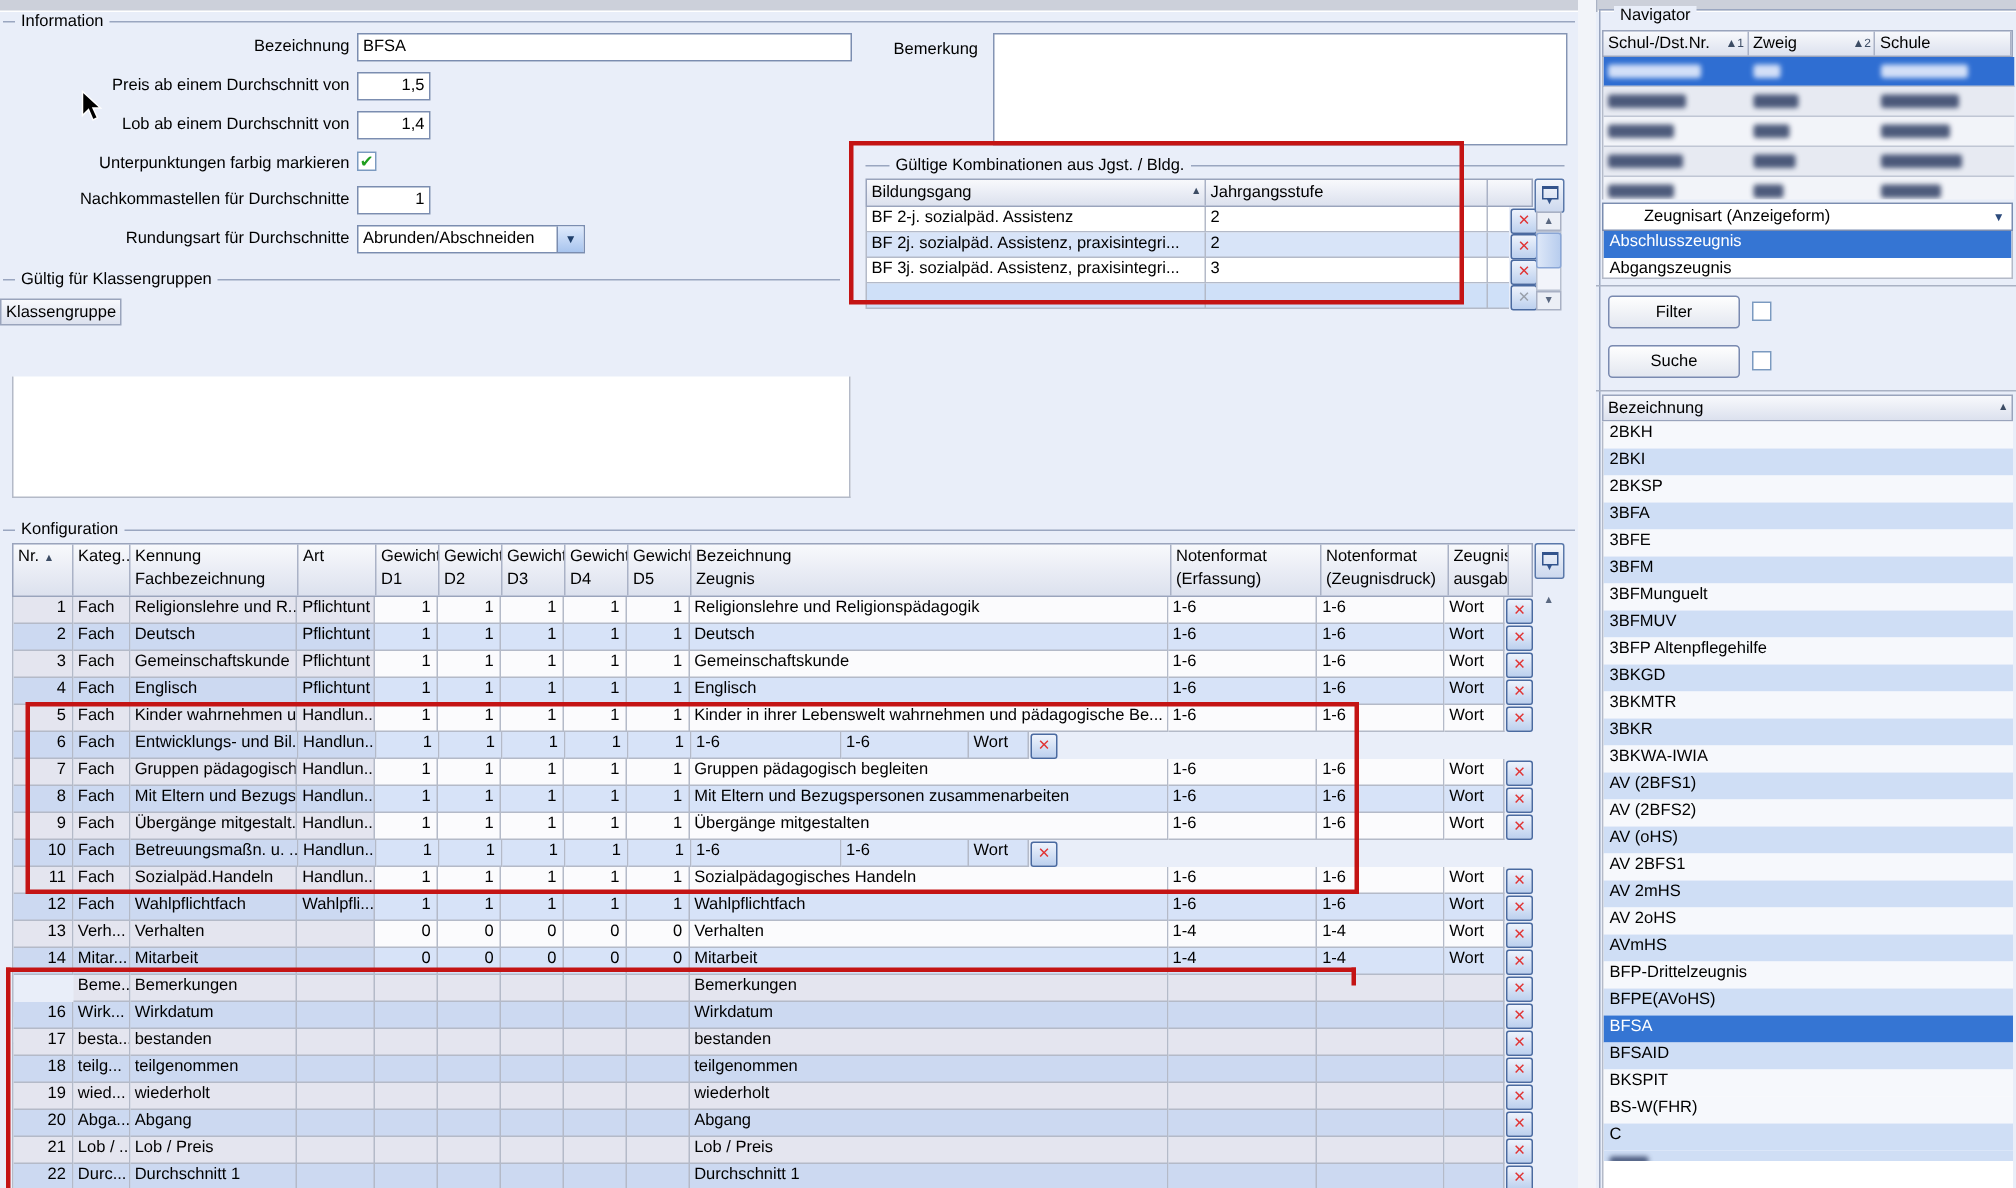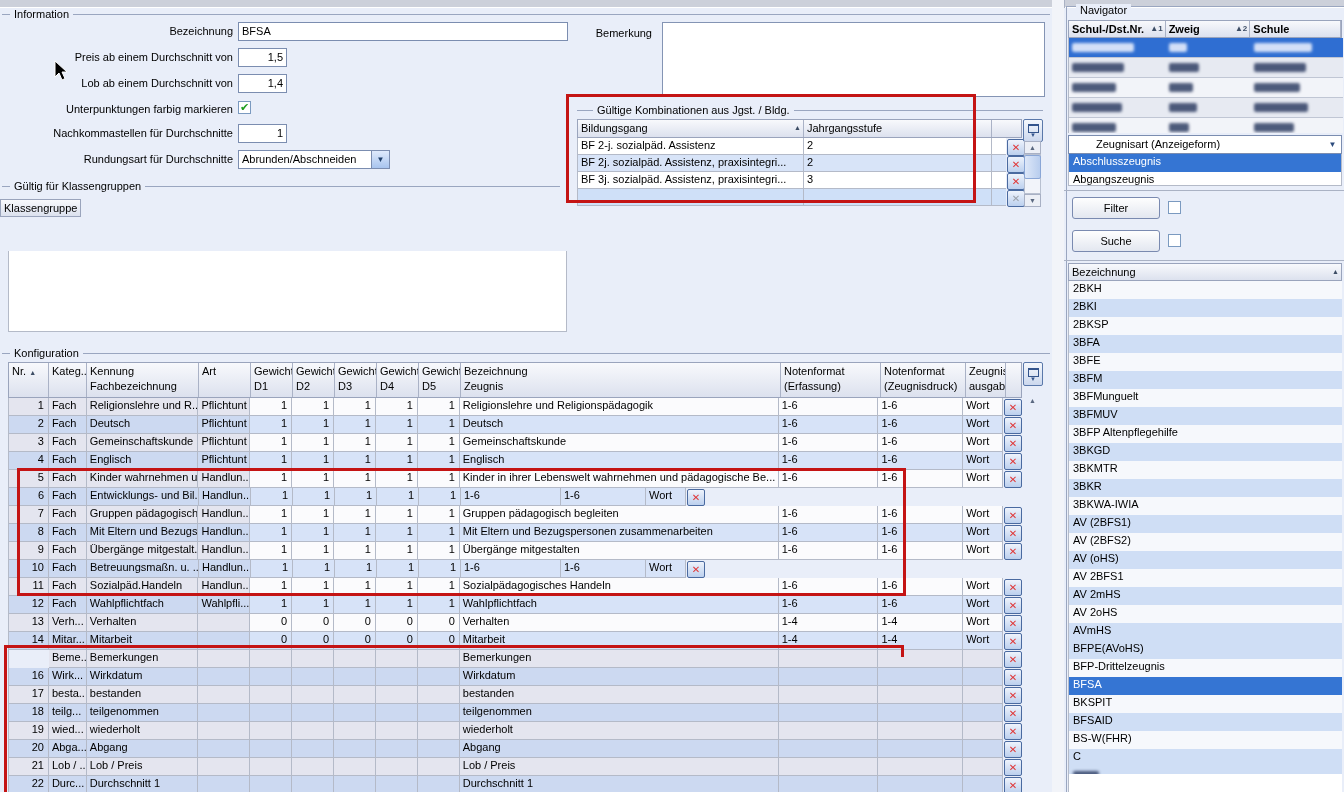--- a/index.html
+++ b/index.html
@@ -69,21 +69,21 @@
   .kfrow{height:18px;}
   .kfc{border-right:1px solid #b4bac8;border-bottom:1px solid #b4bac8;box-sizing:border-box;
        padding:1px 3px;white-space:nowrap;overflow:hidden;height:18px;}
   .re .kfc{background:#fbfbfd;}
   .re .kfc.tint{background:#e4e5ef;}
   .ro .kfc{background:#d7e3f8;}
   .ro .kfc.tint{background:#ccd9f1;}
   .kfc.rnum{text-align:right;padding-right:4px;}
   
   #nav-box{left:1066px;top:6px;width:276px;height:778px;border-left:1px solid #9aa6c0;border-top:1px solid #9aa6c0;}
-  #nav-table-head{left:1068px;top:12px;width:274px;height:18px;font-weight:bold;}
+  #nav-table-head{left:1068px;top:12px;width:274px;height:18px;}
   #nav-rows{left:1068px;top:30px;width:274px;height:95px;overflow:hidden;border-left:1px solid #b4bac8;}
   .nrow{display:flex;height:19px;border-bottom:1px solid #c0c6d4;align-items:center;}
   .nrow.nsel{background:#2f6ed2;}
   .nrow.na{background:#e7eaf2;}
   .nrow.nb{background:#f2f4f9;}
   .ncol{display:flex;align-items:center;box-sizing:border-box;padding-left:3px;}
   .blur-blob{height:9px;border-radius:2px;background:#25355c;filter:blur(1.6px);opacity:.8;}
   .nsel .blur-blob{background:#dce6fa;opacity:.95;}
   .dd{position:absolute;background:#fff;border:1px solid #7b8db0;box-sizing:border-box;display:flex;}
   .listrow{height:18px;padding:1px 4px;box-sizing:border-box;white-space:nowrap;overflow:hidden;}
@@ -675,25 +675,25 @@
       <div class="listrow lr-even">3BKMTR</div>
       <div class="listrow lr-odd">3BKR</div>
       <div class="listrow lr-even">3BKWA-IWIA</div>
       <div class="listrow lr-odd">AV (2BFS1)</div>
       <div class="listrow lr-even">AV (2BFS2)</div>
       <div class="listrow lr-odd">AV (oHS)</div>
       <div class="listrow lr-even">AV 2BFS1</div>
       <div class="listrow lr-odd">AV 2mHS</div>
       <div class="listrow lr-even">AV 2oHS</div>
       <div class="listrow lr-odd">AVmHS</div>
+      <div class="listrow lr-even">BFP-Drittelzeugnis</div>
       <div class="listrow lr-odd">BFPE(AVoHS)</div>
-      <div class="listrow lr-even">BFP-Drittelzeugnis</div>
       <div class="listrow lr-sel">BFSA</div>
+      <div class="listrow lr-odd">BFSAID</div>
       <div class="listrow lr-even">BKSPIT</div>
-      <div class="listrow lr-odd">BFSAID</div>
       <div class="listrow lr-even">BS-W(FHR)</div>
       <div class="listrow lr-odd">C</div>
       <div class="listrow lr-odd" style="height: 7px;">
         <div class="blur-blob" style="width: 26px; height: 5px; margin-top: 3px;"></div>
       </div>
     </div>
 </div>
 
 <div class="anno" style="left:566px;top:94px;width:410px;height:109px;"></div>
 <div class="anno" style="left:17px;top:468px;width:889px;height:128px;"></div>

